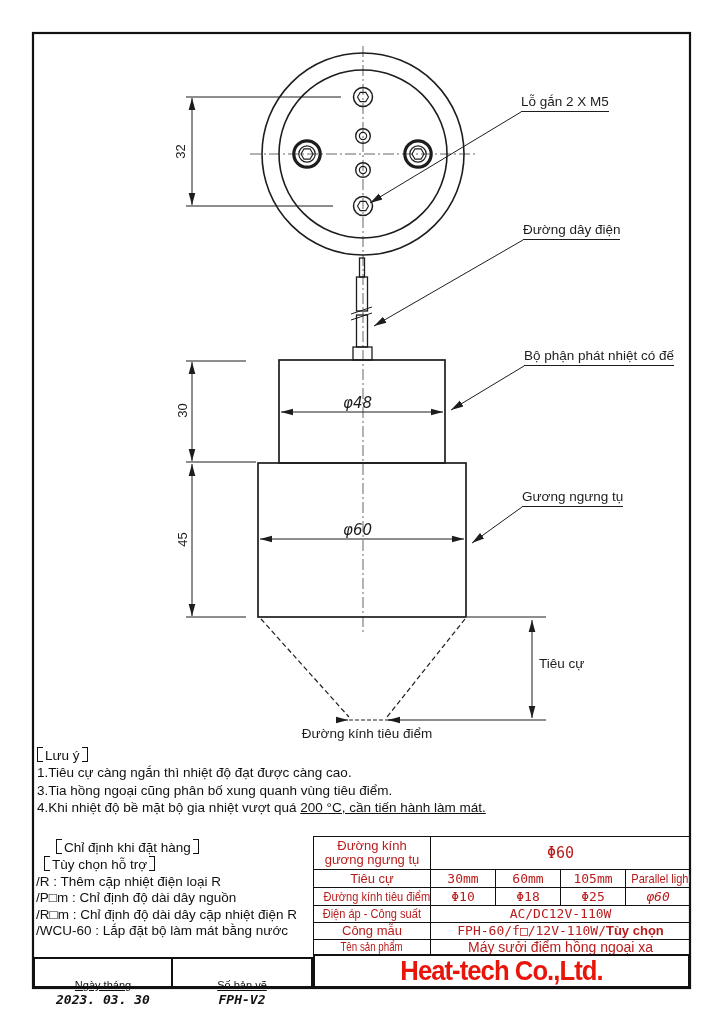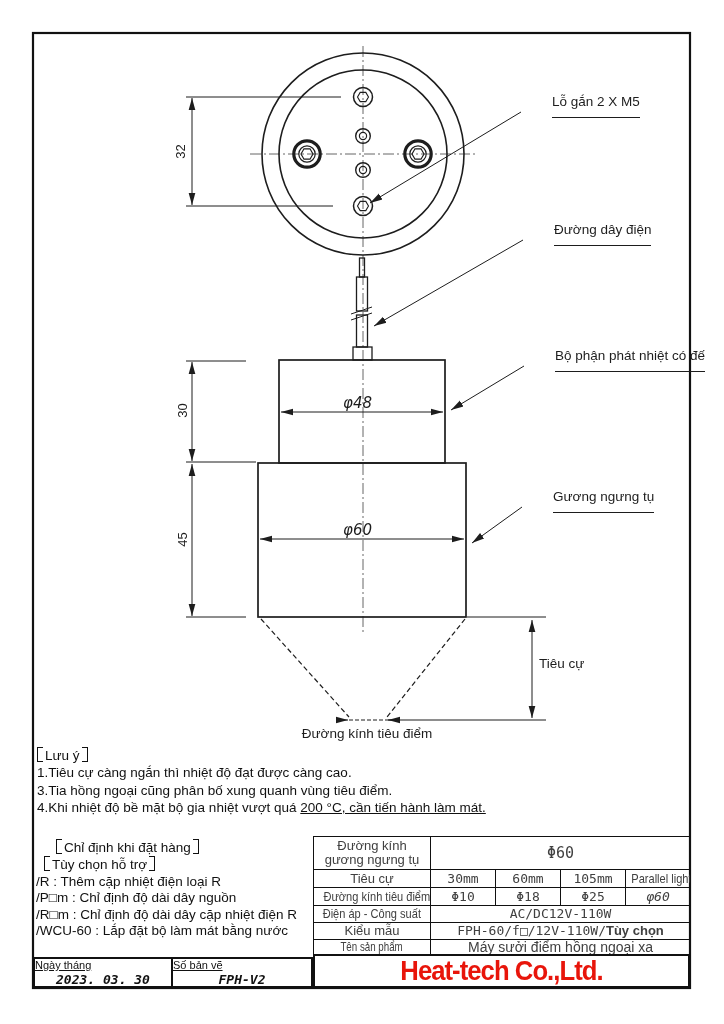--- a/index.html
+++ b/index.html
@@ -1,46 +1,46 @@
 <!DOCTYPE html>
 <html><head>
 <meta charset="utf-8">
 <style>
   html,body{margin:0;padding:0;background:#ffffff;}
   .page{position:relative;width:724px;height:1024px;background:#fff;overflow:hidden;
         font-family:"Liberation Sans","DejaVu Sans",sans-serif;color:#111;}
   svg{position:absolute;left:0;top:0;}
   
   .lbl{position:absolute;font-size:13.5px;line-height:14px;white-space:nowrap;color:#1d1d1d;}
-  .lbl.u{border-bottom:1.4px solid #1d1d1d;padding-bottom:8px;margin-left:31px;}
+  .lbl.u{border-bottom:1.4px solid #1d1d1d;padding-bottom:2px;}
   .dim{position:absolute;font-size:13px;color:#1d1d1d;white-space:nowrap;}
   .dim.rot{transform:rotate(-90deg);transform-origin:center center;width:26px;text-align:center;}
   .phi{position:absolute;font-size:15px;font-style:italic;color:#1d1d1d;white-space:nowrap;
        font-family:"DejaVu Sans",sans-serif;}
   
   .notes{position:absolute;left:37px;top:747px;font-size:13.5px;line-height:17.4px;color:#111;}
   .order{position:absolute;left:36px;top:839px;font-size:13.5px;line-height:16.4px;color:#111;white-space:nowrap;}
   .ul{text-decoration:underline;}
   .indent1{padding-left:20px;}
   .indent2{padding-left:8px;}
   
   .lb,.rb{display:inline-block;width:5px;height:13px;vertical-align:-2px;}
   .lb{border:1.8px solid #111;border-right:none;margin-right:2px;}
   .rb{border:1.8px solid #111;border-left:none;margin-left:2px;}
   
   .dtable{position:absolute;left:33px;top:957px;width:280px;height:31px;border:2px solid #111;box-sizing:border-box;display:flex;}
   .dcol{width:50%;display:flex;flex-direction:column;box-sizing:border-box;}
   .dcol.first{border-right:2px solid #111;}
-  .dhead{font-size:11px;text-align:left;height:13px;line-height:13px;}
+  .dhead{font-size:11px;text-align:center;height:13px;line-height:13px;margin-top:20px;}
   .dhead span{text-decoration:underline;}
   .dval{flex:1;text-align:center;font-family:"DejaVu Sans Mono",monospace;font-weight:700;font-size:13px;line-height:15px;font-style:italic;}
   
   table.spec{position:absolute;left:313px;top:836px;width:377px;border-collapse:collapse;table-layout:fixed;}
   table.spec td{border:1.8px solid #111;padding:0;text-align:center;vertical-align:middle;
-                font-size:13px;line-height:14px;color:#404040;overflow:hidden;white-space:nowrap;}
+                font-size:13px;line-height:14px;color:#b91c1c;overflow:hidden;white-space:nowrap;}
   td.mono{font-family:"DejaVu Sans Mono",monospace;font-size:13px;}
   .cx85{display:inline-block;transform:scaleX(.85);transform-origin:center;}
   .cx75{display:inline-block;transform:scaleX(.75);transform-origin:center;}
   .small{font-size:11px;}
   .boldopt{font-weight:700;font-family:"Liberation Sans","DejaVu Sans",sans-serif;margin-top:20px;}
   
   .logoband{position:absolute;left:313px;top:954px;width:377px;height:34px;border:2px solid #111;
             box-sizing:border-box;display:flex;align-items:flex-start;justify-content:center;}
   .logotext{font-weight:900;font-size:27px;letter-spacing:-1px;color:#e8150b;
             transform:scaleX(.95);white-space:nowrap;font-family:"Liberation Sans","DejaVu Sans",sans-serif;}
@@ -208,21 +208,21 @@
       <td class="mono">Φ10</td>
       <td class="mono">Φ18</td>
       <td class="mono">Φ25</td>
       <td class="mono" style="font-style:italic">φ60</td>
     </tr>
     <tr style="height:17px">
       <td><span class="cx85">Điện áp - Công suất</span></td>
       <td colspan="4" class="mono">AC/DC12V-110W</td>
     </tr>
     <tr style="height:17px">
-      <td>Kiểu mẫu</td>
+      <td>Công mẫu</td>
       <td colspan="4" class="mono"><span>FPH-60/f□/12V-110W/</span><span class="boldopt">Tùy chọn</span></td>
     </tr>
     <tr style="height:15px">
       <td><span class="cx75">Tên sản phẩm</span></td>
       <td colspan="4" style="font-size:14px">Máy sưởi điểm hồng ngoại xa</td>
     </tr>
   </tbody>
     </table>
 
   <div class="logoband">

